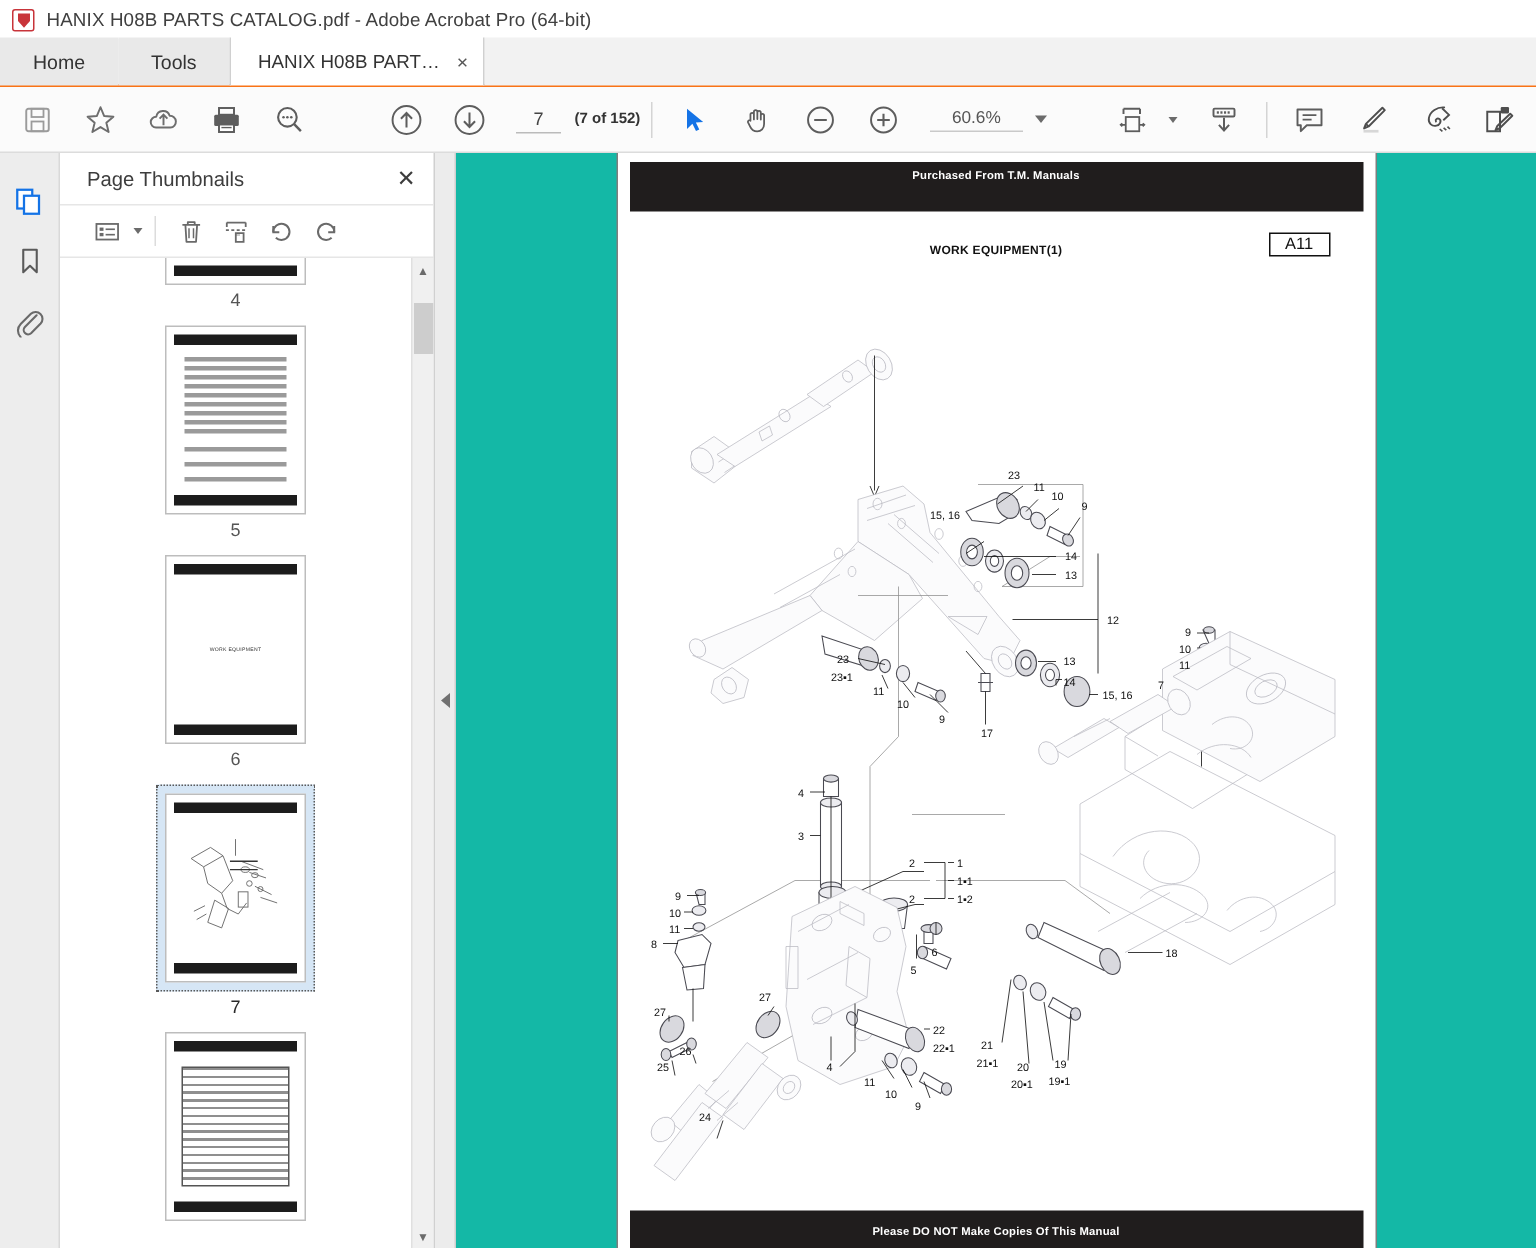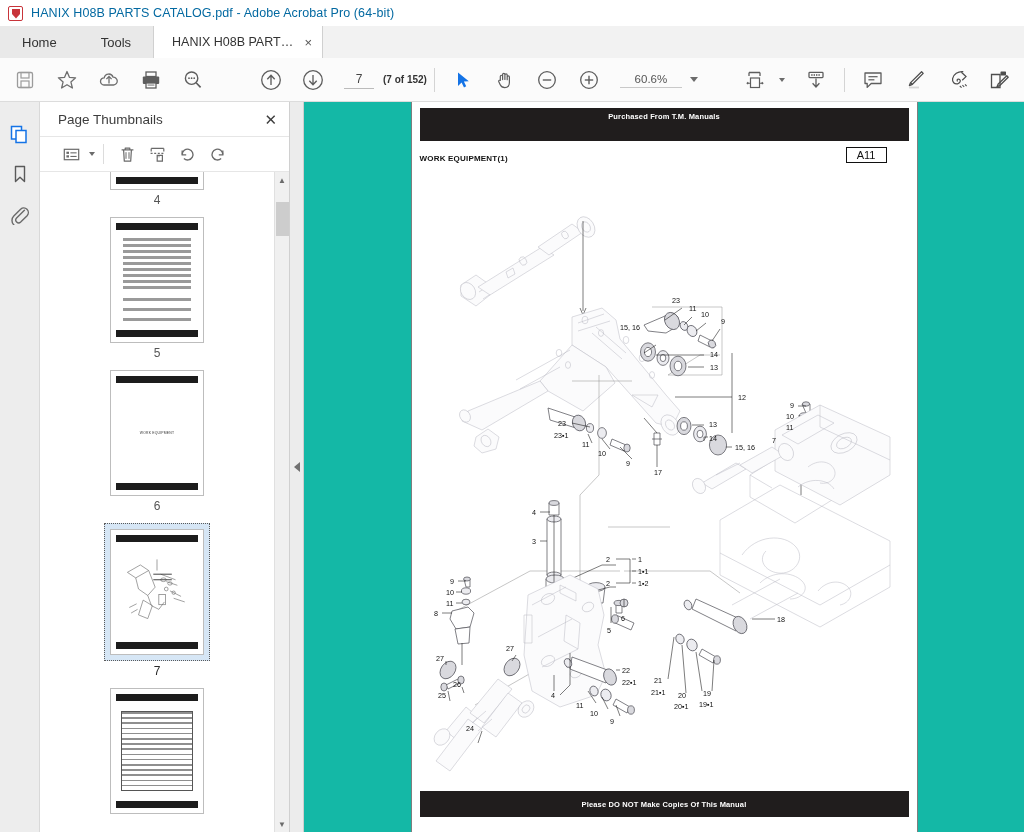--- a/index.html
+++ b/index.html
@@ -39,21 +39,21 @@
   .app-logo::after {
     content: "";
     position: absolute;
     left: 3px; top: 2px;
     width: 8px; height: 10px;
     background: #c8343a;
     clip-path: polygon(0 0, 100% 0, 100% 55%, 50% 100%, 0 55%);
   }
   .title-text {
     font-size: 12.5px;
-    color: #0369a1;
+    color: #404040;
     letter-spacing: 0.1px;
     white-space: nowrap;
   }
 
   
   .menubar {
     height: 22px;
     display: flex;
     align-items: center;
     padding-left: 6px;
@@ -66,24 +66,24 @@
     color: #2b2b2b;
     padding: 2px 9px;
     cursor: default;
     white-space: nowrap;
   }
 
   
   .tabstrip {
     height: 32px;
     display: flex;
-    align-items: flex-start;
+    align-items: center;
     background: #f2f2f2;
     flex: 0 0 32px;
-    border-bottom: 4px solid #f97316;
+    border-bottom: 2px solid #f97316;
   }
   .tab {
     height: 32px;
     display: flex;
     align-items: center;
     padding: 0 22px;
     font-size: 13px;
     color: #333333;
     background: #e9e9e9;
     cursor: default;
@@ -408,23 +408,24 @@
   .doc-band.bottom {
     margin: 0 8px 6px 8px;
     height: 26px;
     display: flex;
     align-items: center;
     justify-content: center;
   }
   .doc-subhdr {
     position: relative;
     height: 34px;
-    margin: 0 8px;
-    display: flex;
-    align-items: center;
+    margin: 8px 8px;
+    display: flex;
+    align-items: center;
+    justify-content: center;
   }
   .doc-subhdr-title {
     font-size: 8px;
     font-weight: bold;
     color: #111;
     letter-spacing: 0.2px;
   }
   .doc-code-box {
     position: absolute;
     right: 22px;

